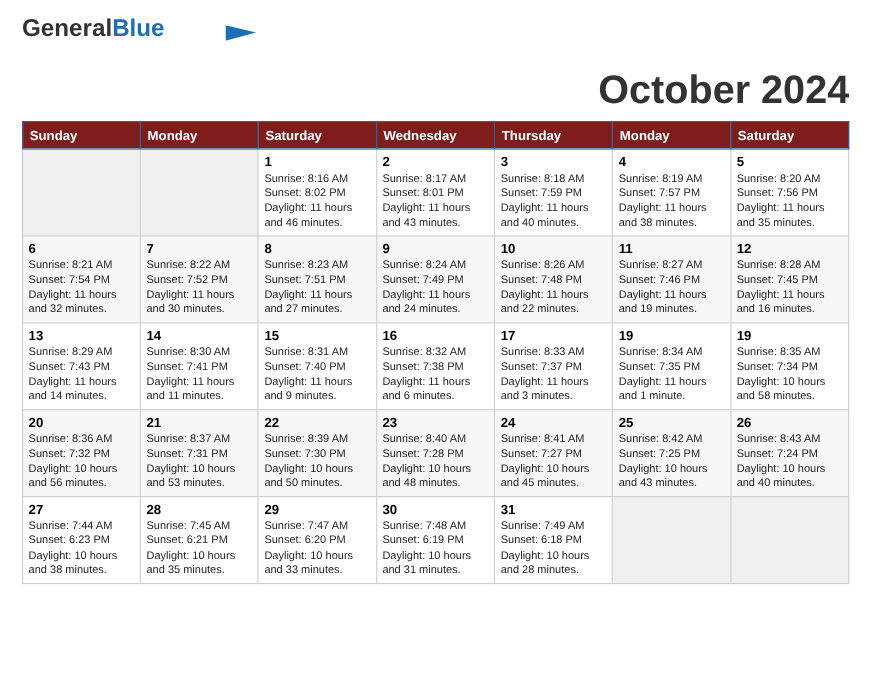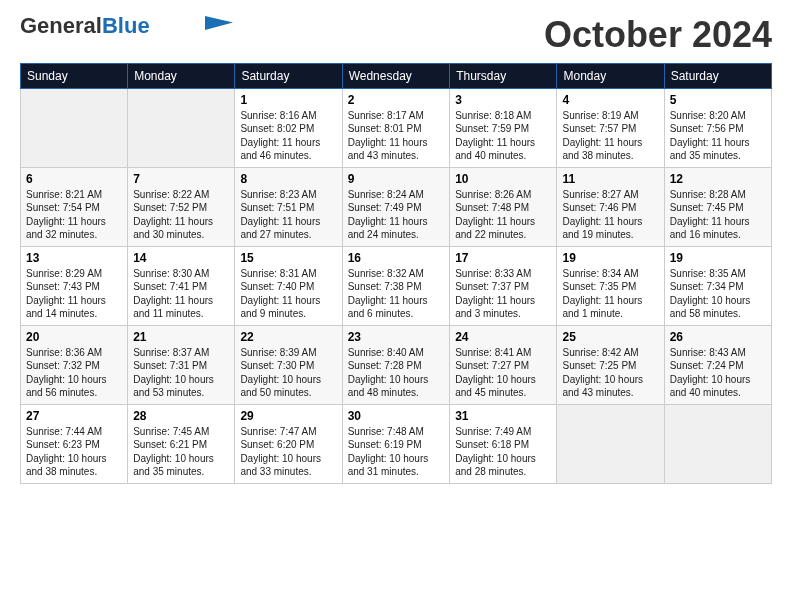--- a/index.html
+++ b/index.html
@@ -29,43 +29,44 @@
     }
     .logo-text span.blue { color: #1a6fb5; }
     .logo-arrow {
       width: 28px;
       height: 14px;
       margin-left: 55px;
       margin-top: -6px;
     }
     .title-block {
       text-align: right;
+      margin-top: 47px;
     }
     .month-title {
       font-size: 36px;
       font-weight: bold;
       color: #333;
       line-height: 1.1;
     }
     .location {
       font-size: 14px;
       color: #555;
     }
     .calendar {
       width: 100%;
       border-collapse: collapse;
       font-size: 11px;
     }
     .calendar th {
-      background-color: #0f172a;
+      background-color: #7f1d1d;
       color: #fff;
       text-align: left;
       padding: 5px 6px;
       font-size: 12px;
-      font-weight: normal;
+      font-weight: bold;
       border: 1px solid #2563a8;
     }
     .calendar td {
       border: 1px solid #ccc;
       vertical-align: top;
       padding: 4px 5px;
       width: 108px;
       min-height: 75px;
       background: #fff;
     }
@@ -88,21 +89,21 @@
     }
     .week-row td {
       height: 78px;
     }
   </style>
 </head>
 <body>
 
 <div class="header">
   <div class="logo">
-    <div style="display:flex;align-items:center;">
+    <div style="display:flex;align-items:flex-end;">
       <span class="logo-text">
         <span>General</span><span class="blue">Blue</span>
       </span>
       <svg class="logo-arrow" viewBox="0 0 30 15" xmlns="http://www.w3.org/2000/svg">
         <polygon points="0,0 30,7 0,15" fill="#1a6fb5"></polygon>
       </svg>
     </div>
   </div>
   <div class="title-block">
     <div class="month-title">October 2024</div>

